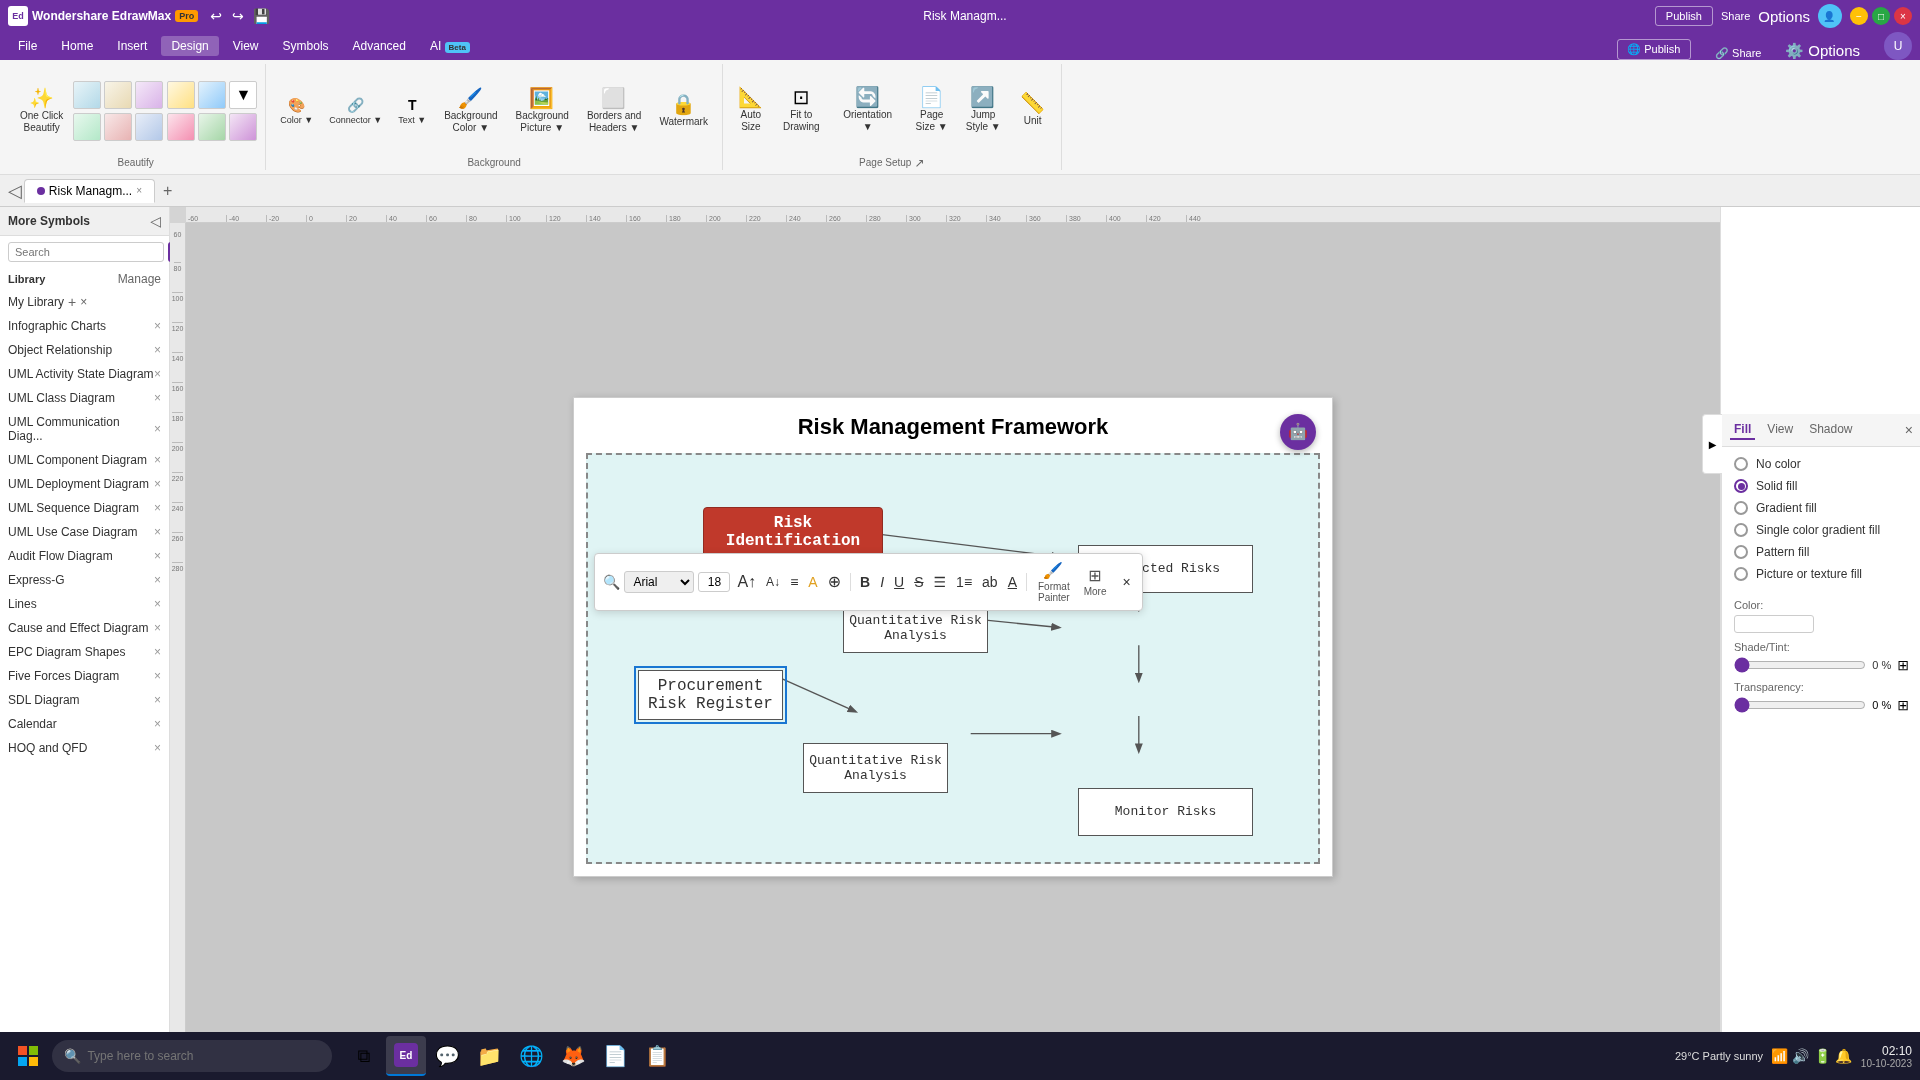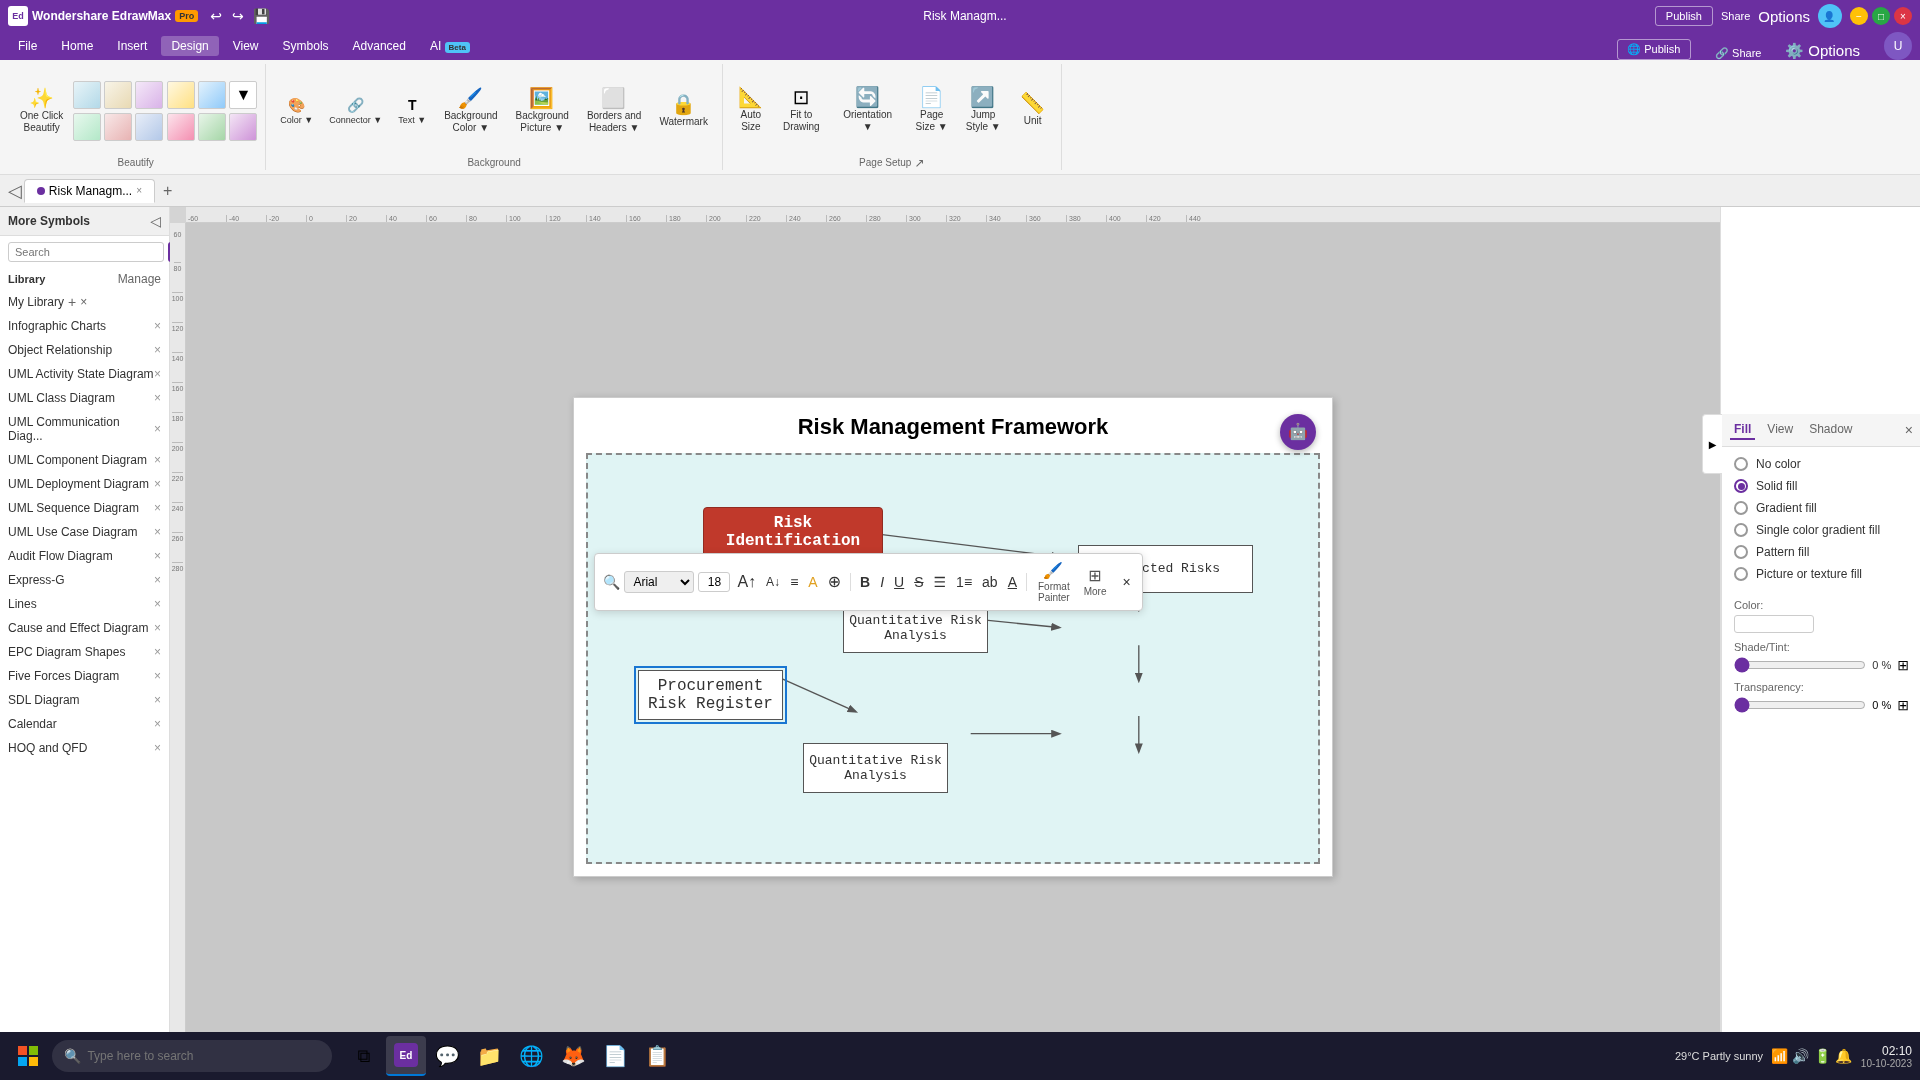--- a/index.html
+++ b/index.html
@@ -505,20 +505,23 @@
           <div class="shape-box shape-white" style="left:215px;top:288px;width:145px;height:50px;">
             <span>Quantitative Risk Analysis</span>
           </div>
 
           <div class="shape-box shape-white" style="left:490px;top:90px;width:175px;height:48px;">
             <span>Selected Risks</span>
           </div>
 
 
 
+          <div class="shape-box shape-white" style="left:490px;top:333px;width:175px;height:48px;">
+            <span>Monitor Risks</span>
+          </div>
         </div>
 
         <div class="floating-toolbar" style="top:155px;left:20px;">
           <span style="font-size:14px;color:#888;">🔍</span>
           <select class="ft-select" style="width:70px;">
             <option>Arial</option>
           </select>
           <input class="ft-size" type="text" value="18" style="">
           <button class="ft-btn" style="font-size:16px;">A↑</button>
           <button class="ft-btn" style="font-size:12px;">A↓</button>

